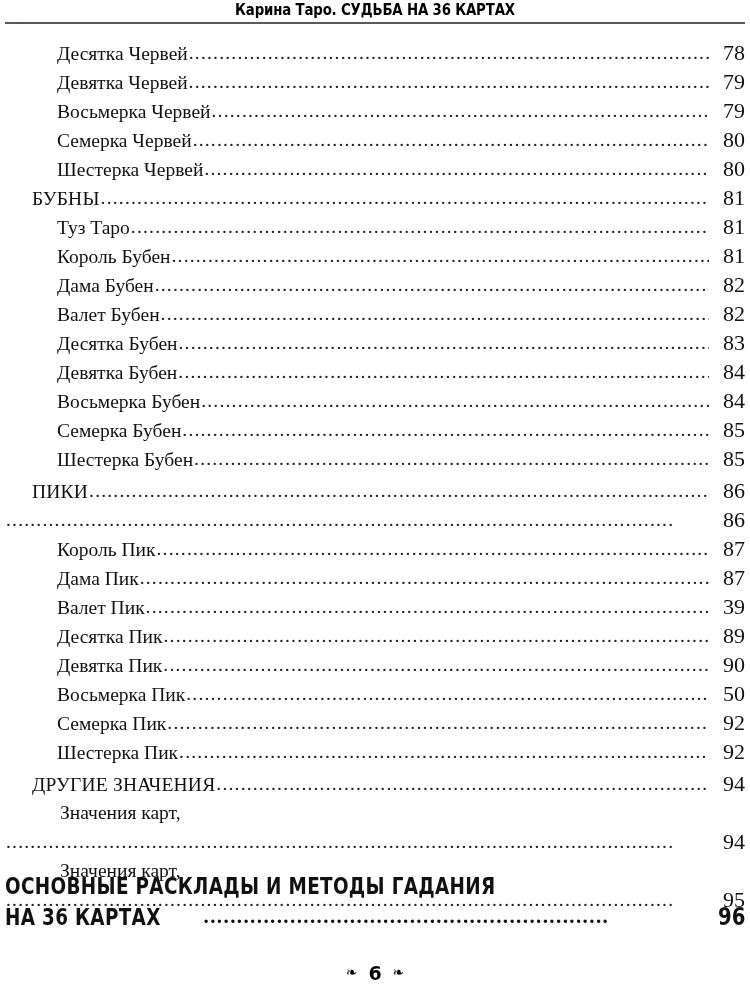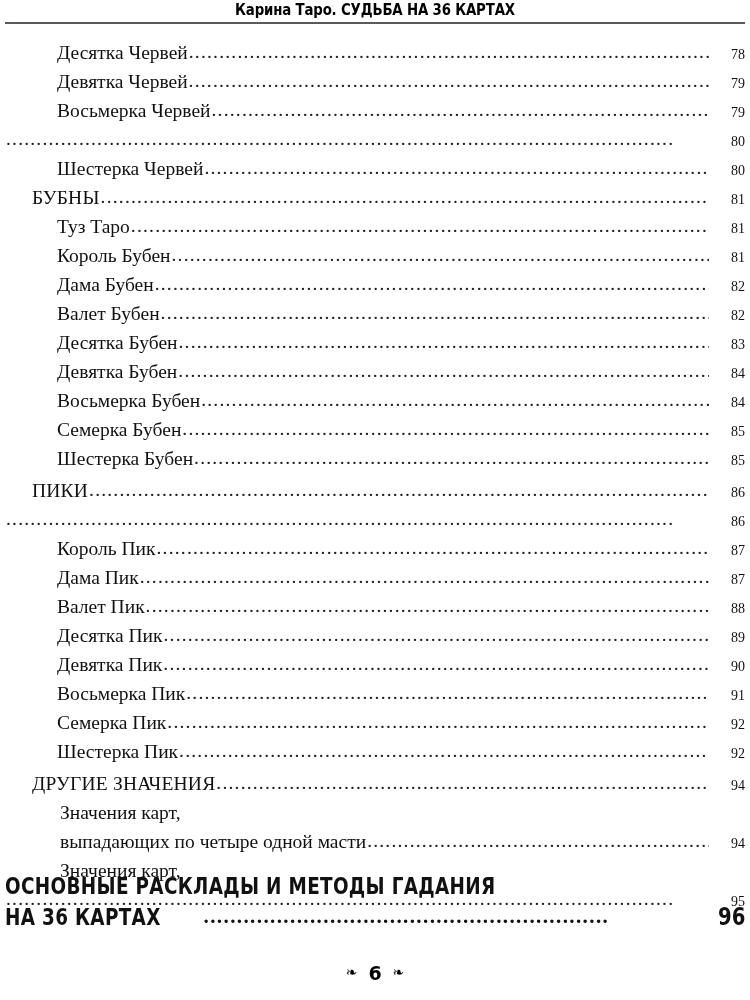--- a/index.html
+++ b/index.html
@@ -80,21 +80,21 @@
     font-size: 19.5px;
     letter-spacing: 1.2px;
     color: #222;
     margin: 0 1px;
     position: relative;
     top: -1px;
   }
 
   .toc-row .pageno {
     flex: 0 0 auto;
-    font-size: 14px;
+    font-size: 22px;
     text-align: right;
     min-width: 30px;
     padding-left: 5px;
   }
 
   
   .lvl-section > .label {
     padding-left: 27px;
     letter-spacing: 0.2px;
   }
@@ -208,20 +208,21 @@
         <span class="label">Девятка Червей</span>
         <span class="dots">..............................................................................................................</span>
         <span class="pageno">79</span>
       </div>
       <div class="toc-row lvl-item">
         <span class="label">Восьмерка Червей</span>
         <span class="dots">..............................................................................................................</span>
         <span class="pageno">79</span>
       </div>
       <div class="toc-row lvl-item">
+        <span class="label">Семерка Червей</span>
         <span class="dots">..............................................................................................................</span>
         <span class="pageno">80</span>
       </div>
       <div class="toc-row lvl-item">
         <span class="label">Шестерка Червей</span>
         <span class="dots">..............................................................................................................</span>
         <span class="pageno">80</span>
       </div>
       <div class="toc-row lvl-section">
         <span class="label">БУБНЫ</span>
@@ -288,36 +289,36 @@
         <span class="pageno">87</span>
       </div>
       <div class="toc-row lvl-item">
         <span class="label">Дама Пик</span>
         <span class="dots">..............................................................................................................</span>
         <span class="pageno">87</span>
       </div>
       <div class="toc-row lvl-item">
         <span class="label">Валет Пик</span>
         <span class="dots">..............................................................................................................</span>
-        <span class="pageno">88</span>
+        <span class="pageno">39</span>
       </div>
       <div class="toc-row lvl-item">
         <span class="label">Десятка Пик</span>
         <span class="dots">..............................................................................................................</span>
         <span class="pageno">89</span>
       </div>
       <div class="toc-row lvl-item">
         <span class="label">Девятка Пик</span>
         <span class="dots">..............................................................................................................</span>
         <span class="pageno">90</span>
       </div>
       <div class="toc-row lvl-item">
         <span class="label">Восьмерка Пик</span>
         <span class="dots">..............................................................................................................</span>
-        <span class="pageno">91</span>
+        <span class="pageno">50</span>
       </div>
       <div class="toc-row lvl-item">
         <span class="label">Семерка Пик</span>
         <span class="dots">..............................................................................................................</span>
         <span class="pageno">92</span>
       </div>
       <div class="toc-row lvl-item">
         <span class="label">Шестерка Пик</span>
         <span class="dots">..............................................................................................................</span>
         <span class="pageno">92</span>
@@ -326,21 +327,20 @@
         <span class="label">ДРУГИЕ ЗНАЧЕНИЯ</span>
         <span class="dots">..............................................................................................................</span>
         <span class="pageno">94</span>
       </div>
       <div class="toc-row lvl-item2 cont">
         <span class="label">Значения карт,</span>
         <span class="dots">..............................................................................................................</span>
         <span class="pageno"></span>
       </div>
       <div class="toc-row lvl-item2">
-        <span class="label">выпадающих по четыре одной масти</span>
         <span class="dots">..............................................................................................................</span>
         <span class="pageno">94</span>
       </div>
       <div class="toc-row lvl-item2 cont">
         <span class="label">Значения карт,</span>
         <span class="dots">..............................................................................................................</span>
         <span class="pageno"></span>
       </div>
       <div class="toc-row lvl-item2">
         <span class="dots">..............................................................................................................</span>

